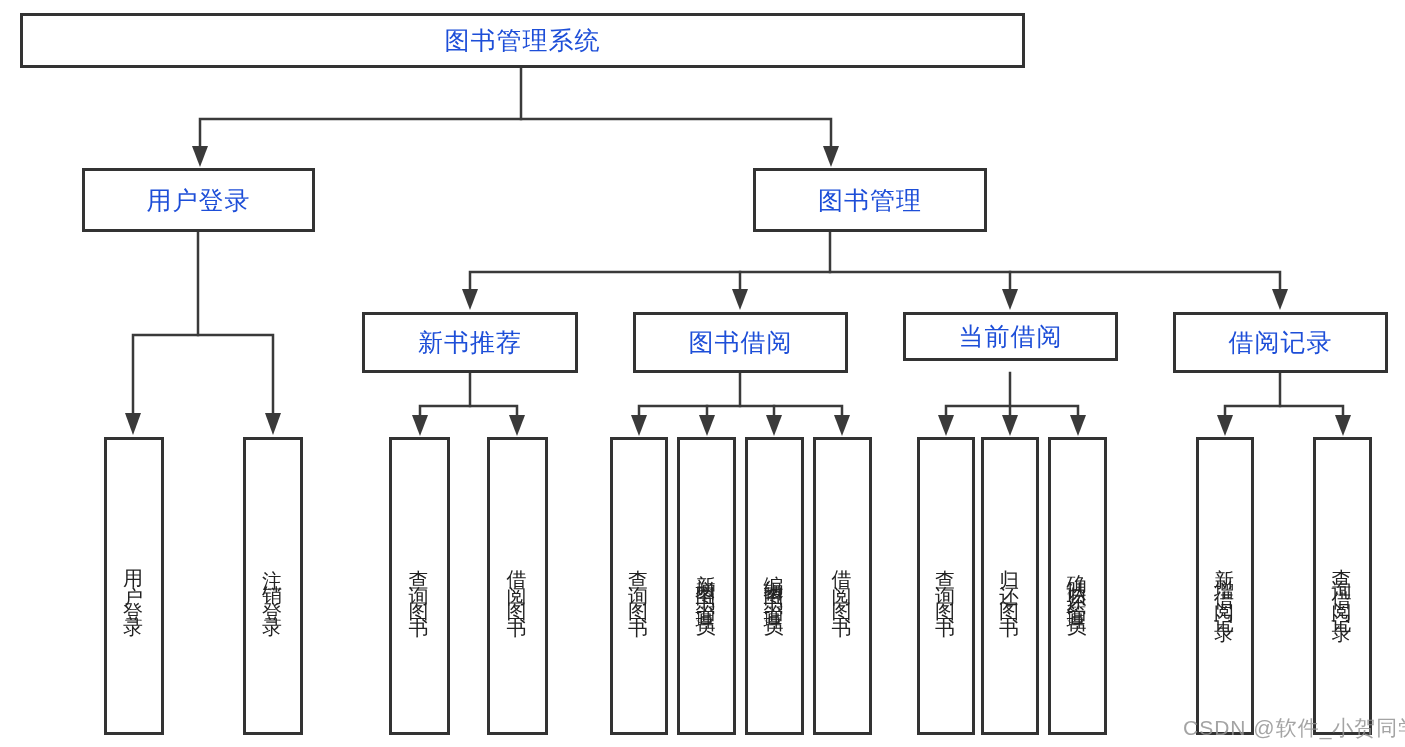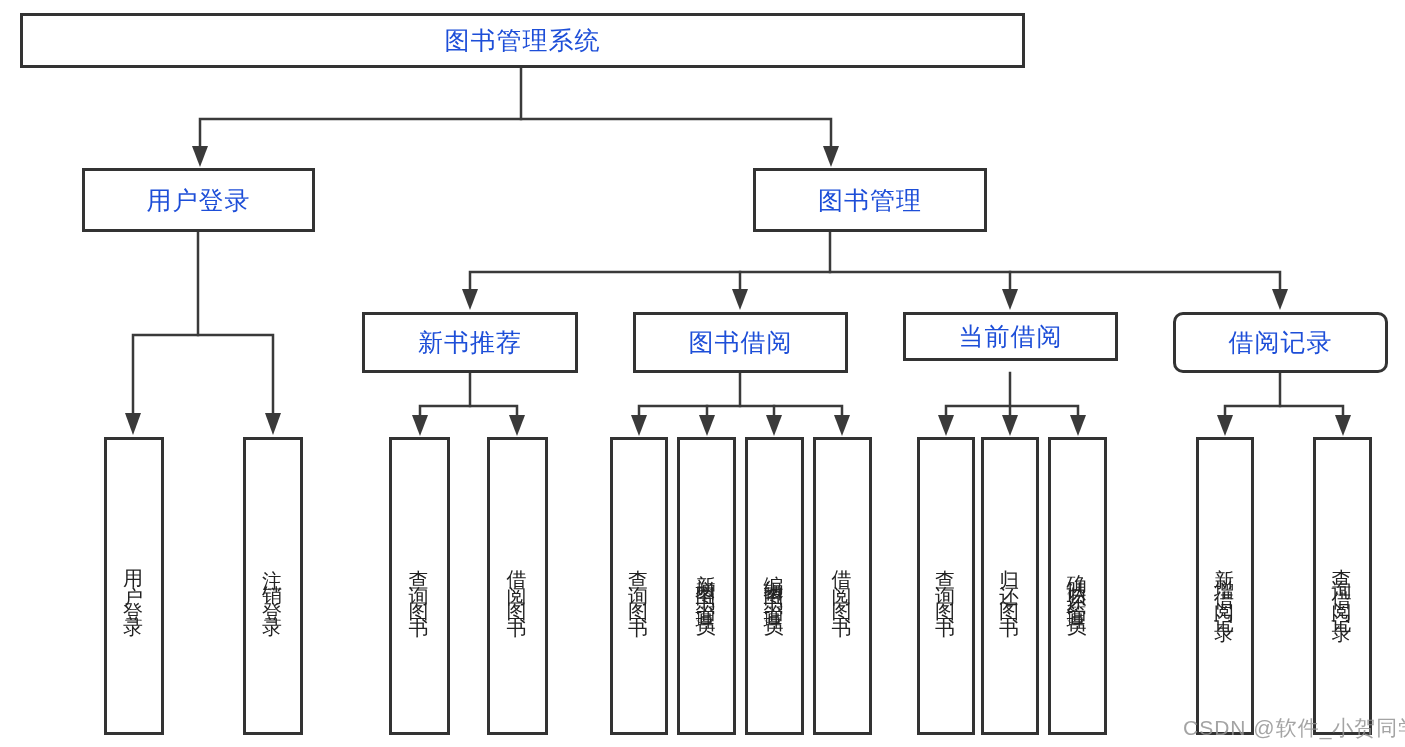--- a/index.html
+++ b/index.html
@@ -130,21 +130,21 @@
   </svg>
 
   <div class="hbox" style="left:20px; top:13px; width:1005px; height:55px;">图书管理系统</div>
 
   <div class="hbox" style="left:82px; top:168px; width:233px; height:64px;">用户登录</div>
   <div class="hbox" style="left:713px; top:168px; width:234px; height:64px;margin-left:40px;">图书管理</div>
 
   <div class="hbox" style="left:362px; top:312px; width:216px; height:61px;">新书推荐</div>
   <div class="hbox" style="left:633px; top:312px; width:215px; height:61px;">图书借阅</div>
   <div class="hbox" style="left:903px; top:312px; width:215px; height:49px;">当前借阅</div>
-  <div class="hbox" style="left:1173px; top:312px; width:215px; height:61px;border-radius:10px;">借阅记录</div>
+  <div class="hbox" style="left:1173px; top:312px; width:215px; height:61px;">借阅记录</div>
 
   <div class="vbox ls4" style="left:104px; width:60px;">用户登录</div>
   <div class="vbox ls4" style="left:243px; width:60px;">注销登录</div>
 
   <div class="vbox ls4" style="left:389px; width:61px;">查询图书</div>
   <div class="vbox ls4" style="left:487px; width:61px;">借阅图书</div>
 
   <div class="vbox ls4" style="left:610px; width:58px;">查询图书</div>
   <div class="vbox ls9" style="left:677px; width:59px;">新增图书（管理员）</div>
   <div class="vbox ls9" style="left:745px; width:59px;">编辑图书（管理员）</div>

